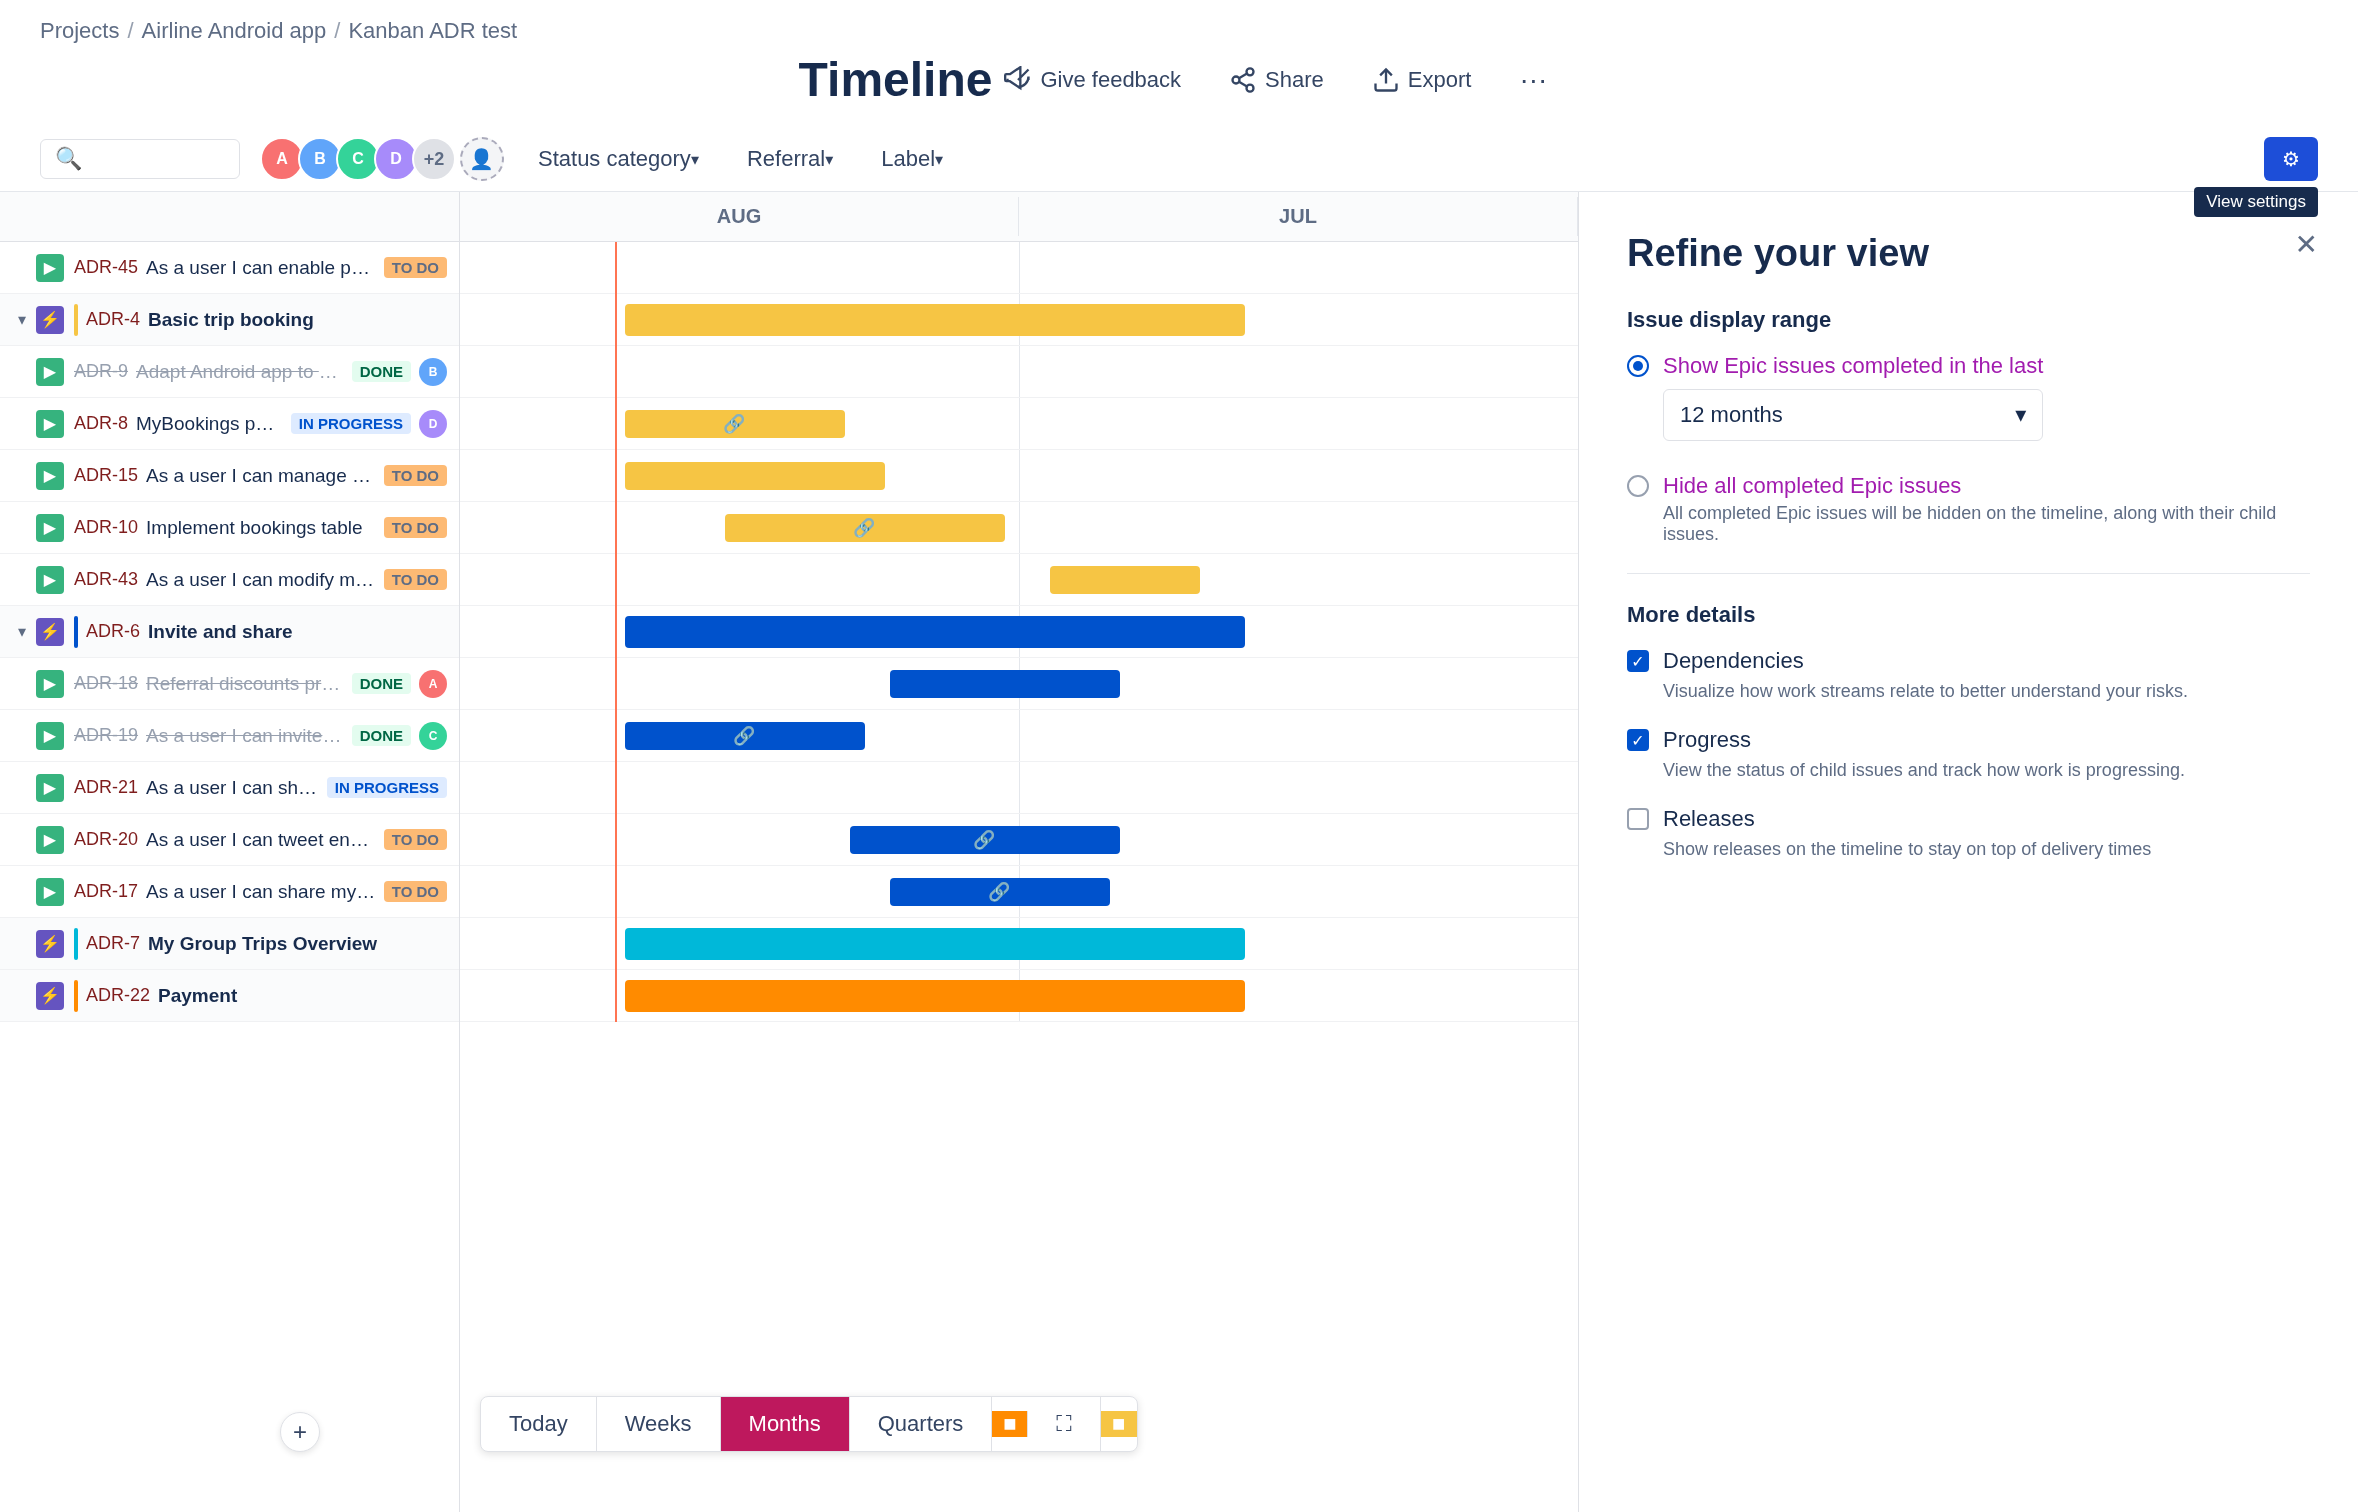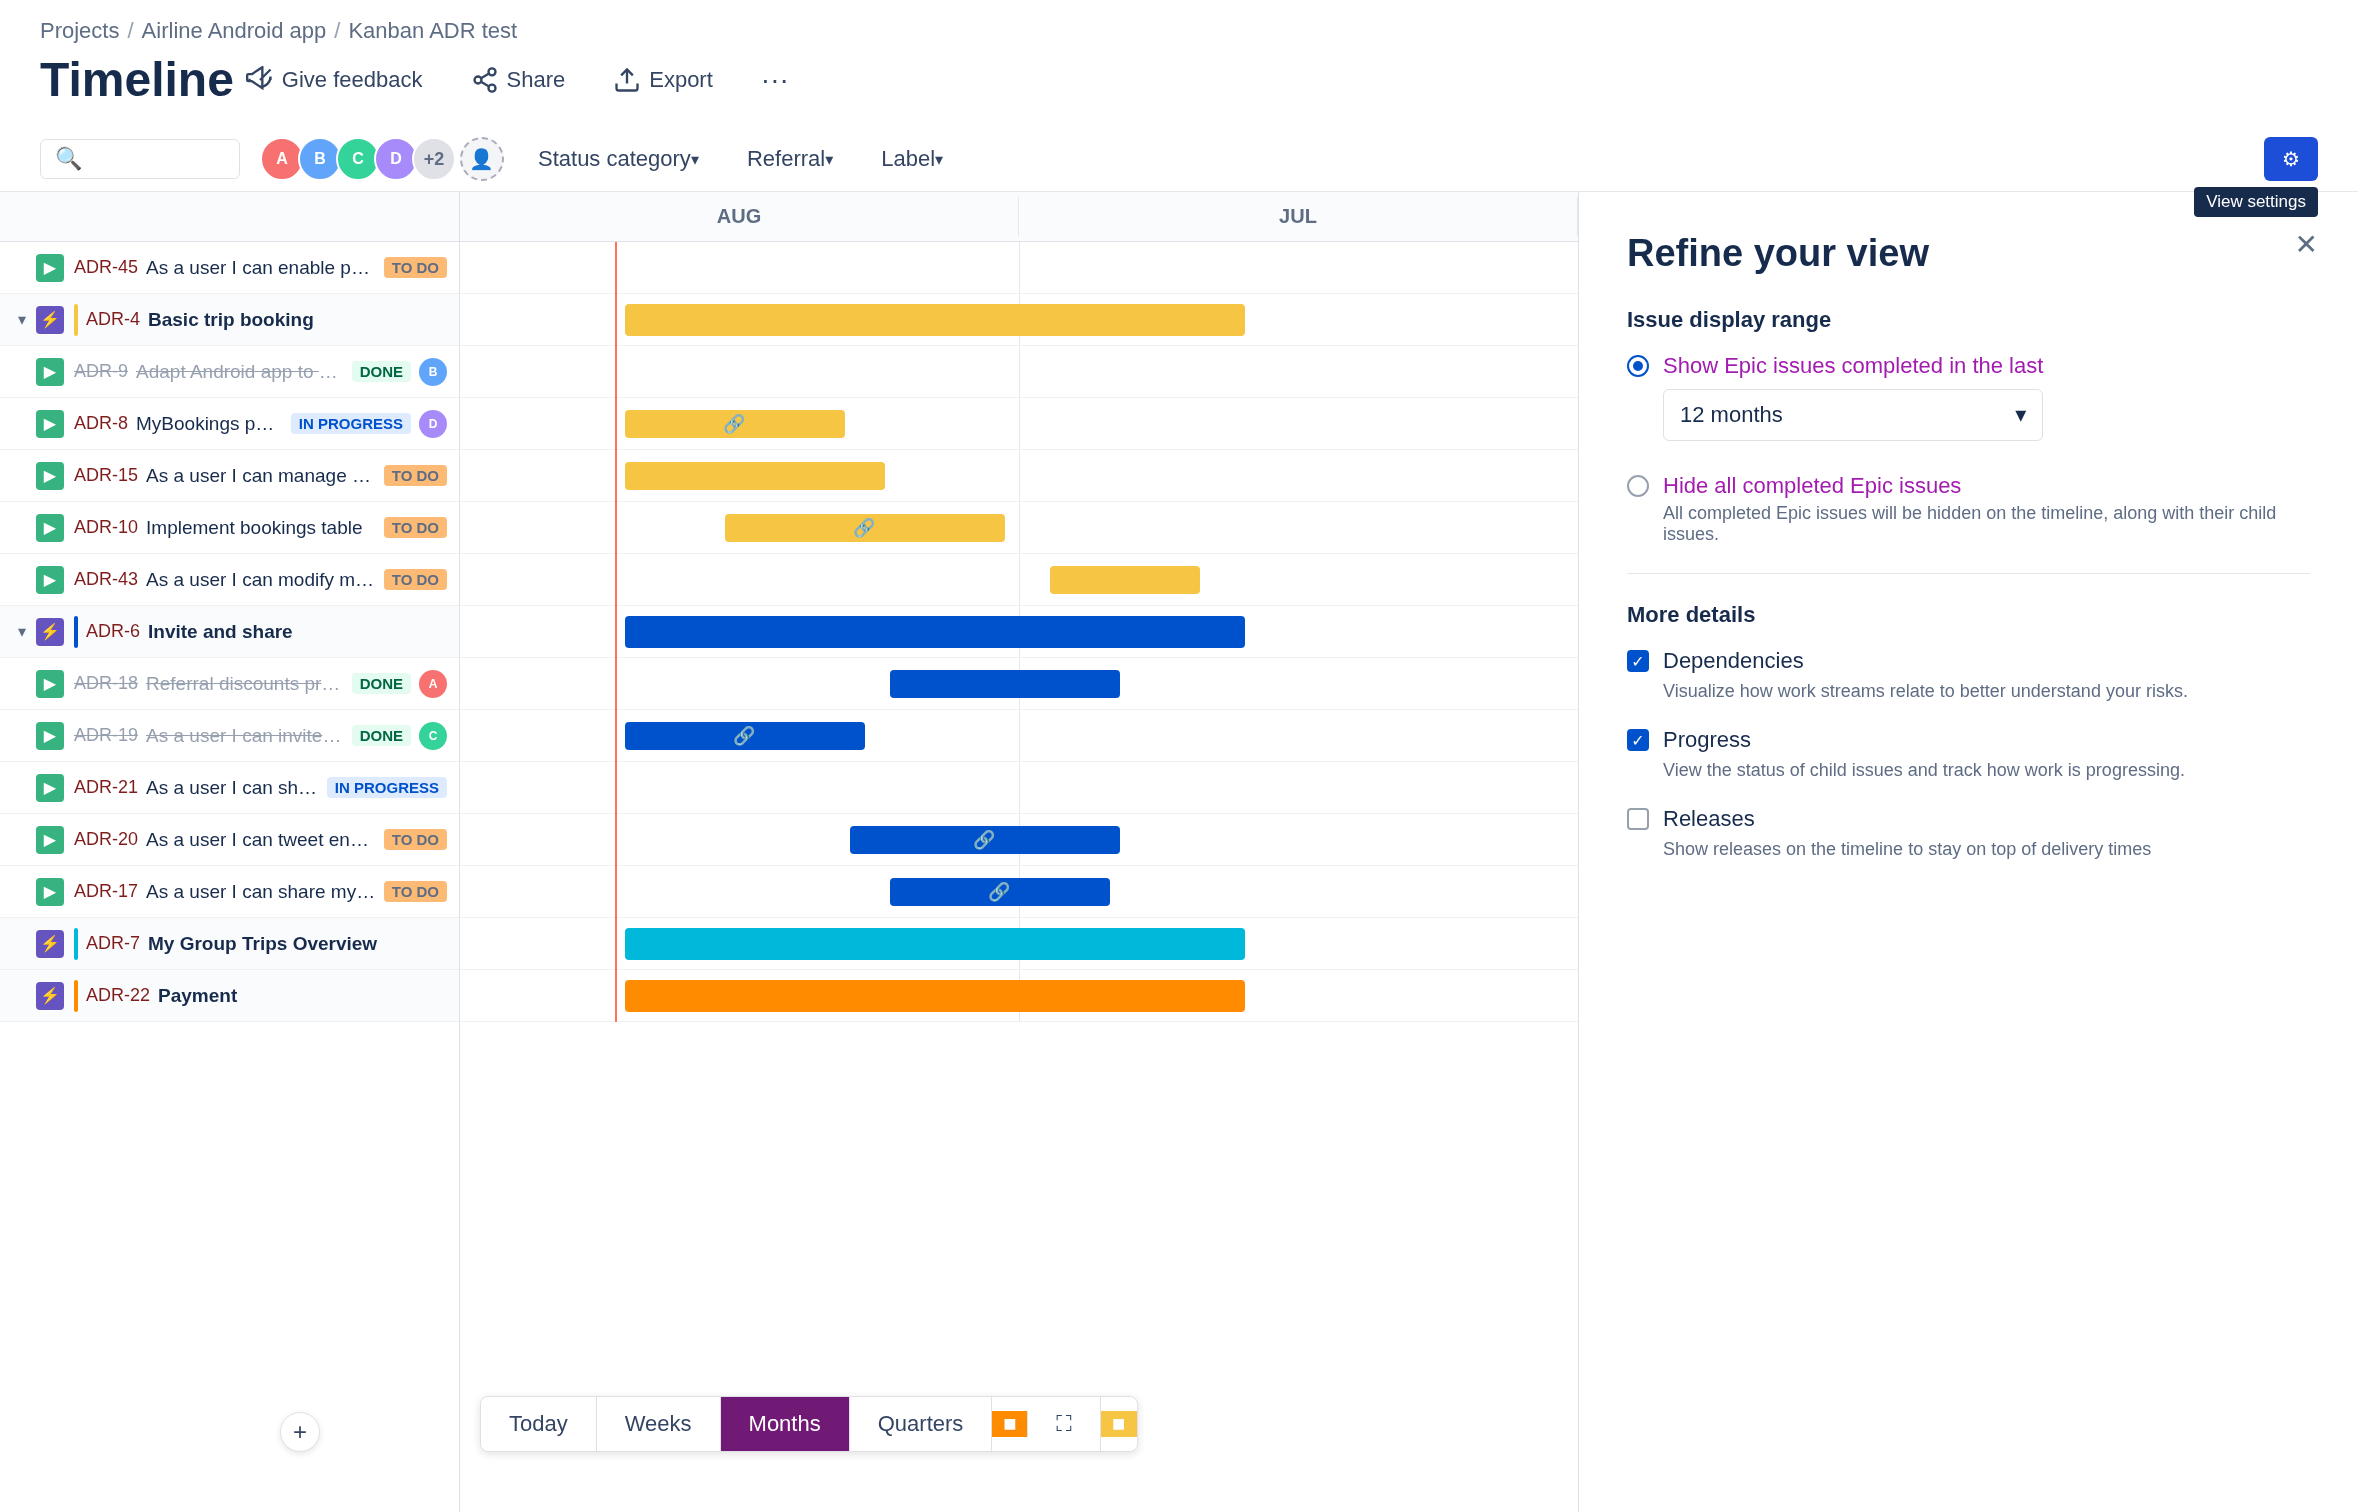--- a/index.html
+++ b/index.html
@@ -3,21 +3,21 @@
   <meta charset="utf-8">
   <style>
     * { box-sizing: border-box; margin: 0; padding: 0; }
     body { font-family: -apple-system, BlinkMacSystemFont, 'Segoe UI', sans-serif; background: #fff; font-size: 14px; color: #172b4d; overflow: hidden; width: 2358px; height: 1512px; }
 
     
     .header { padding: 18px 40px 0 40px; }
     .breadcrumb { font-size: 22px; color: #5e6c84; display: flex; align-items: center; gap: 8px; margin-bottom: 8px; }
     .breadcrumb span { cursor: pointer; }
     .breadcrumb-sep { color: #97a0af; }
-    .page-title-row { display: flex; align-items: center; justify-content: flex-start; margin-bottom: 20px; }
+    .page-title-row { display: flex; align-items: center; justify-content: center; margin-bottom: 20px; }
     .page-title { font-size: 48px; font-weight: 700; color: #172b4d; }
     .header-actions { display: flex; align-items: center; gap: 24px; }
     .header-btn { display: flex; align-items: center; gap: 8px; font-size: 22px; color: #344563; cursor: pointer; background: none; border: none; padding: 6px 12px; border-radius: 4px; }
     .header-btn svg { width: 28px; height: 28px; }
     .more-btn { font-size: 28px; color: #344563; cursor: pointer; background: none; border: none; padding: 6px 12px; }
 
     
     .toolbar { display: flex; align-items: center; gap: 20px; padding: 10px 40px; border-bottom: 1px solid #e4e7ec; }
     .search-box { display: flex; align-items: center; border: 1.5px solid #dfe1e6; border-radius: 6px; padding: 6px 14px; gap: 8px; background: #fff; width: 200px; }
     .search-box input { border: none; outline: none; font-size: 20px; color: #172b4d; width: 100%; }
@@ -89,21 +89,21 @@
     .checkbox { width: 22px; height: 22px; border-radius: 4px; border: 2px solid #0052cc; background: #0052cc; display: flex; align-items: center; justify-content: center; flex-shrink: 0; margin-top: 2px; }
     .checkbox.unchecked { background: #fff; border-color: #97a0af; }
     .checkbox-check { color: #fff; font-size: 16px; }
     .checkbox-label { font-size: 22px; color: #172b4d; font-weight: 500; }
     .checkbox-sub { font-size: 18px; color: #5e6c84; margin-top: 4px; line-height: 1.5; }
 
     
     .bottom-bar { position: fixed; bottom: 60px; left: 480px; display: flex; align-items: center; gap: 0; background: #fff; border: 1px solid #dfe1e6; border-radius: 8px; box-shadow: 0 2px 8px rgba(0,0,0,0.12); overflow: hidden; }
     .bottom-btn { padding: 14px 28px; font-size: 22px; color: #344563; cursor: pointer; background: none; border: none; border-right: 1px solid #dfe1e6; }
     .bottom-btn:last-child { border-right: none; }
-    .bottom-btn.active { background: #701a75; color: #fff; }
+    .bottom-btn.active { background: #be185d; color: #fff; }
 
     .plus-btn { position: fixed; bottom: 60px; left: 280px; width: 40px; height: 40px; border-radius: 50%; background: #fff; border: 1.5px solid #dfe1e6; display: flex; align-items: center; justify-content: center; font-size: 24px; cursor: pointer; color: #344563; box-shadow: 0 2px 6px rgba(0,0,0,0.1); }
 
     .tooltip { position: absolute; bottom: -36px; right: 0; background: #172b4d; color: #fff; font-size: 17px; padding: 5px 12px; border-radius: 4px; white-space: nowrap; z-index: 100; }
   </style>
 </head>
 <body>
 
 <div class="header">
   <div class="breadcrumb">

